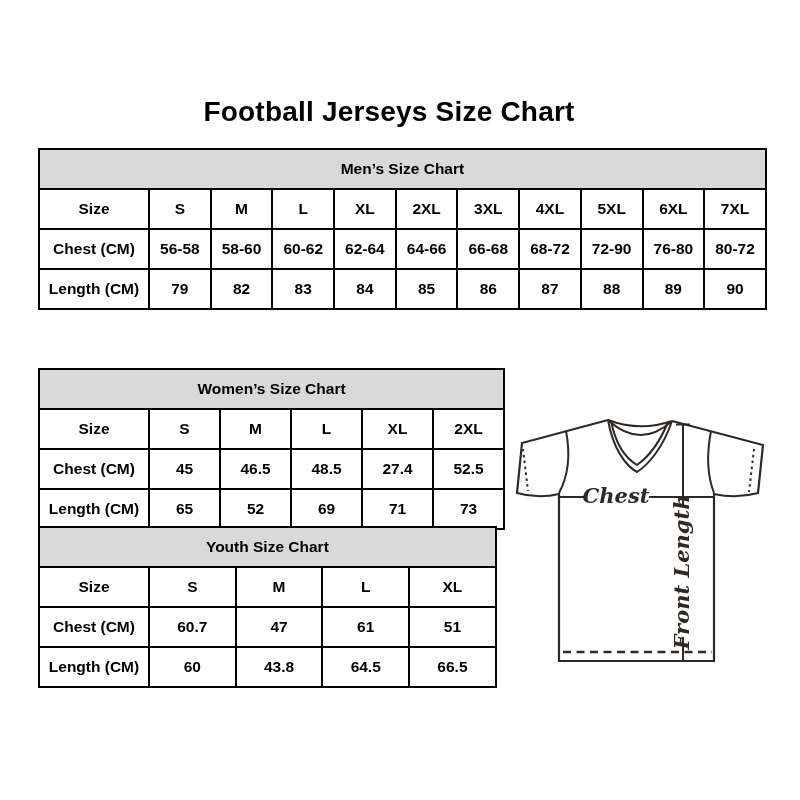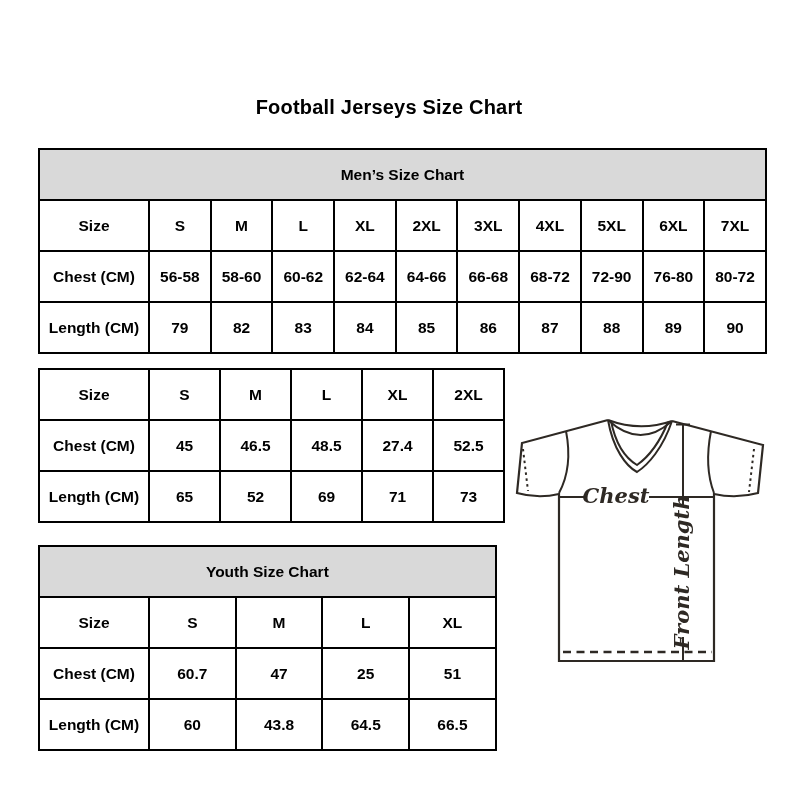--- a/index.html
+++ b/index.html
@@ -1,28 +1,28 @@
 <!DOCTYPE html>
 <html><head>
 <meta charset="utf-8">
 <style>
   html,body{margin:0;padding:0;background:#ffffff;}
   .canvas{position:relative;width:800px;height:800px;background:#ffffff;overflow:hidden;
           font-family:"Liberation Sans",sans-serif;color:#000000;}
   .main-title{position:absolute;top:96px;left:0;width:778px;text-align:center;
-              font-size:20px;font-weight:700;letter-spacing:.2px;}
+              font-size:28px;font-weight:700;letter-spacing:.2px;}
   table.size-table{position:absolute;border-collapse:collapse;table-layout:fixed;background:#ffffff;}
   table.size-table td,table.size-table th{border:2px solid #000000;text-align:center;vertical-align:middle;
               font-weight:700;font-size:15.5px;padding:0;color:#000000;
               font-family:"Liberation Sans",sans-serif;overflow:hidden;white-space:nowrap;}
-  table.size-table tr{height:51px;}
+  table.size-table tr{height:40px;}
   td.band,th.band{background:#d9d9d9;font-size:17px;}
   #mens-table{left:38px;top:148px;width:727px;}
   #womens-table{left:38px;top:368px;width:465px;}
-  #youth-table{left:38px;top:545px;width:457px;}
+  #youth-table{left:38px;top:526px;width:457px;}
   #jersey-svg{position:absolute;left:500px;top:405px;width:270px;height:270px;}
   .jline{fill:none;stroke:#2e2924;stroke-width:2.2;stroke-linecap:butt;stroke-linejoin:miter;}
   .jthin{fill:none;stroke:#2e2924;stroke-width:2;}
   .jdot{fill:none;stroke:#2e2924;stroke-width:2;stroke-dasharray:2.5 3.4;}
   .jdash{fill:none;stroke:#2e2924;stroke-width:2.4;stroke-dasharray:8 5.5;}
   .diagram-label{font-family:"DejaVu Serif","Liberation Serif",serif;font-style:italic;
                  font-weight:700;font-size:21px;fill:#2e2924;}
 </style>
 </head>
 <body>
@@ -94,20 +94,23 @@
   <table class="size-table" id="womens-table">
     <colgroup>
       <col style="width:110px">
         <col style="width:71px">
         <col style="width:71px">
       <col style="width:71px">
         <col style="width:71px">
         <col style="width:71px">
     </colgroup>
     <tbody>
+        <tr>
+      <th class="band" colspan="6">Women’s Size Chart</th>
+    </tr>
     <tr>
       <td>Size</td>
       <td>S</td>
       <td>M</td>
       <td>L</td>
       <td>XL</td>
       <td>2XL</td>
     </tr>
     <tr>
       <td>Chest (CM)</td>
@@ -144,21 +147,21 @@
       <td>Size</td>
       <td>S</td>
       <td>M</td>
       <td>L</td>
       <td>XL</td>
     </tr>
     <tr>
       <td>Chest (CM)</td>
       <td>60.7</td>
       <td>47</td>
-      <td>25</td>
+      <td>61</td>
       <td>51</td>
     </tr>
     <tr>
       <td>Length (CM)</td>
       <td>60</td>
       <td>43.8</td>
       <td>64.5</td>
       <td>66.5</td>
     </tr>
   </tbody>

